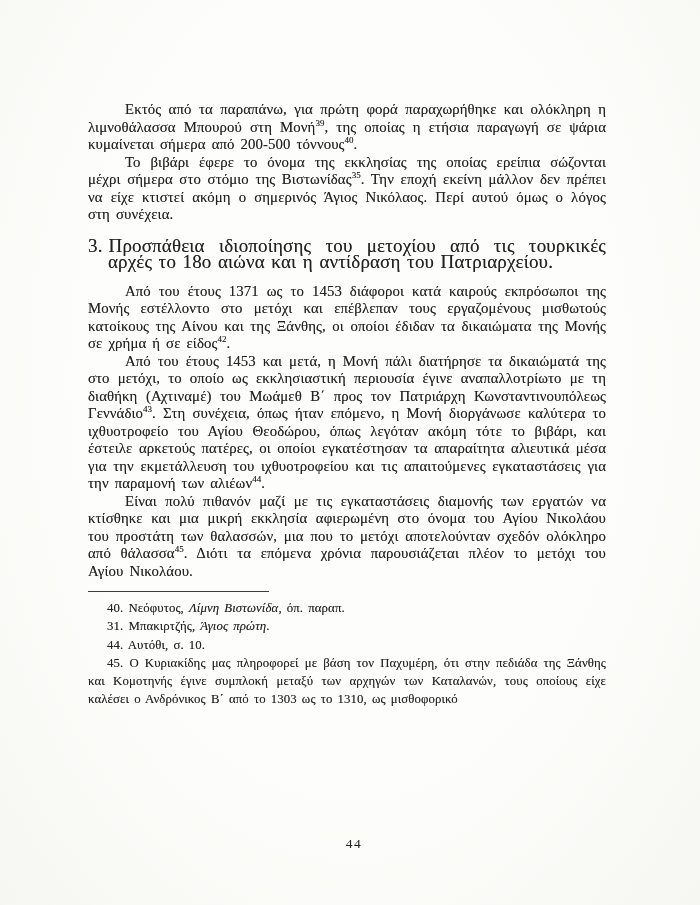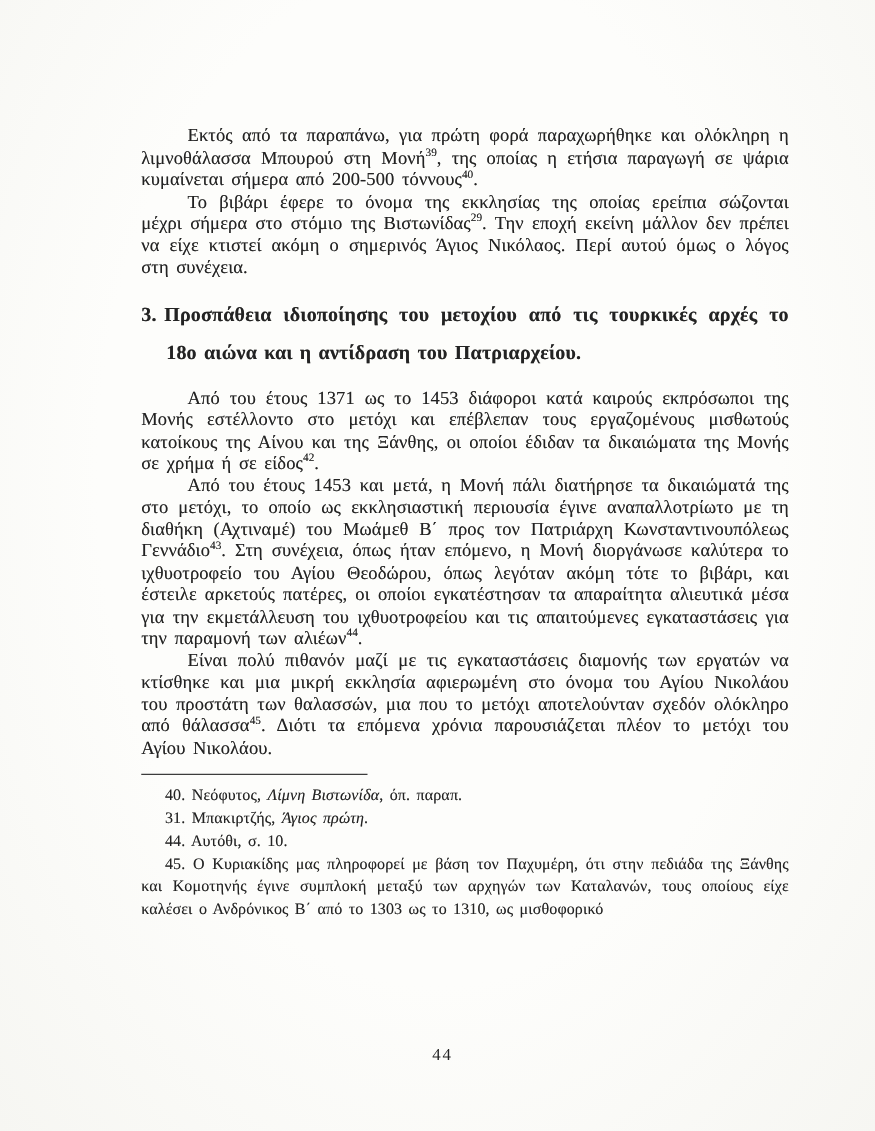--- a/index.html
+++ b/index.html
@@ -10,39 +10,39 @@
   }
   .page {
     position: relative;
     width: 700px; height: 905px;
     background: radial-gradient(ellipse at 50% 42%, var(--paper, #fdfdfb) 55%, #f6f6f2 100%);
     color: var(--ink, #222222);
     overflow: hidden;
   }
   .text-block {
     position: absolute;
-    left: 113px; top: 101px; width: 518px;
+    left: 88px; top: 101px; width: 518px;
   }
   .body-para {
     margin: 0;
     font-size: 14.8px;
     line-height: 17.5px;
     text-align: justify;
     text-indent: 37px;
     word-spacing: 2.2px;
     letter-spacing: 0.1px;
     text-shadow: 0 0 0.4px rgba(20,20,20,0.45);
   }
   .heading {
     margin: 14px 0 13px 0;
     padding-left: 20px;
     text-indent: -20px;
-    font-size: 16px;
-    font-weight: bold;
-    line-height: 30px;
+    font-size: 19px;
+    font-weight: normal;
+    line-height: 16px;
     text-align: justify;
     word-spacing: 1.6px;
     letter-spacing: 0.15px;
     text-shadow: 0 0 0.4px rgba(20,20,20,0.5);
   }
   .hnum { margin-right: 6px; }
   .footnotes { margin-top: 11px; }
   .fn-rule {
     width: 181px; height: 0;
     border: none;
@@ -77,21 +77,21 @@
   }
 </style>
 </head>
 <body>
 
 <div class="page">
   <div class="text-block">
 
     <div id="intro">
         <p class="body-para"><span>Εκτός από τα παραπάνω, για πρώτη φορά παραχωρήθηκε και ολόκληρη η λιμνοθάλασσα Μπουρού στη Μονή</span><sup class="fnref">39</sup><span>, της οποίας η ετήσια παραγωγή σε ψάρια κυμαίνεται σήμερα από 200-500 τόννους</span><sup class="fnref">40</sup><span>.</span></p>
-        <p class="body-para"><span>Το βιβάρι έφερε το όνομα της εκκλησίας της οποίας ερείπια σώζονται μέχρι σήμερα στο στόμιο της Βιστωνίδας</span><sup class="fnref">29</sup><span>. Την εποχή εκείνη μάλλον δεν πρέπει να είχε κτιστεί ακόμη ο σημερινός Άγιος Νικόλαος. Περί αυτού όμως ο λόγος στη συνέχεια.</span></p>
+        <p class="body-para"><span>Το βιβάρι έφερε το όνομα της εκκλησίας της οποίας ερείπια σώζονται μέχρι σήμερα στο στόμιο της Βιστωνίδας</span><sup class="fnref">35</sup><span>. Την εποχή εκείνη μάλλον δεν πρέπει να είχε κτιστεί ακόμη ο σημερινός Άγιος Νικόλαος. Περί αυτού όμως ο λόγος στη συνέχεια.</span></p>
       </div>
 
     <h3 class="heading"><span class="hnum">3.</span><span>Προσπάθεια ιδιοποίησης του μετοχίου από τις τουρκικές αρχές το 18ο αιώνα και η αντίδραση του Πατριαρχείου.</span></h3>
 
     <div id="main">
         <p class="body-para"><span>Από του έτους 1371 ως το 1453 διάφοροι κατά καιρούς εκπρόσωποι της Μονής εστέλλοντο στο μετόχι και επέβλεπαν τους εργαζομένους μισθωτούς κατοίκους της Αίνου και της Ξάνθης, οι οποίοι έδιδαν τα δικαιώματα της Μονής σε χρήμα ή σε είδος</span><sup class="fnref">42</sup><span>.</span></p>
         <p class="body-para"><span>Από του έτους 1453 και μετά, η Μονή πάλι διατήρησε τα δικαιώματά της στο μετόχι, το οποίο ως εκκλησιαστική περιουσία έγινε αναπαλλοτρίωτο με τη διαθήκη (Αχτιναμέ) του Μωάμεθ Β΄ προς τον Πατριάρχη Κωνσταντινουπόλεως Γεννάδιο</span><sup class="fnref">43</sup><span>. Στη συνέχεια, όπως ήταν επόμενο, η Μονή διοργάνωσε καλύτερα το ιχθυοτροφείο του Αγίου Θεοδώρου, όπως λεγόταν ακόμη τότε το βιβάρι, και έστειλε αρκετούς πατέρες, οι οποίοι εγκατέστησαν τα απαραίτητα αλιευτικά μέσα για την εκμετάλλευση του ιχθυοτροφείου και τις απαιτούμενες εγκαταστάσεις για την παραμονή των αλιέων</span><sup class="fnref">44</sup><span>.</span></p>
         <p class="body-para"><span>Είναι πολύ πιθανόν μαζί με τις εγκαταστάσεις διαμονής των εργατών να κτίσθηκε και μια μικρή εκκλησία αφιερωμένη στο όνομα του Αγίου Νικολάου του προστάτη των θαλασσών, μια που το μετόχι αποτελούνταν σχεδόν ολόκληρο από θάλασσα</span><sup class="fnref">45</sup><span>. Διότι τα επόμενα χρόνια παρουσιάζεται πλέον το μετόχι του Αγίου Νικολάου.</span></p>
       </div>
 

